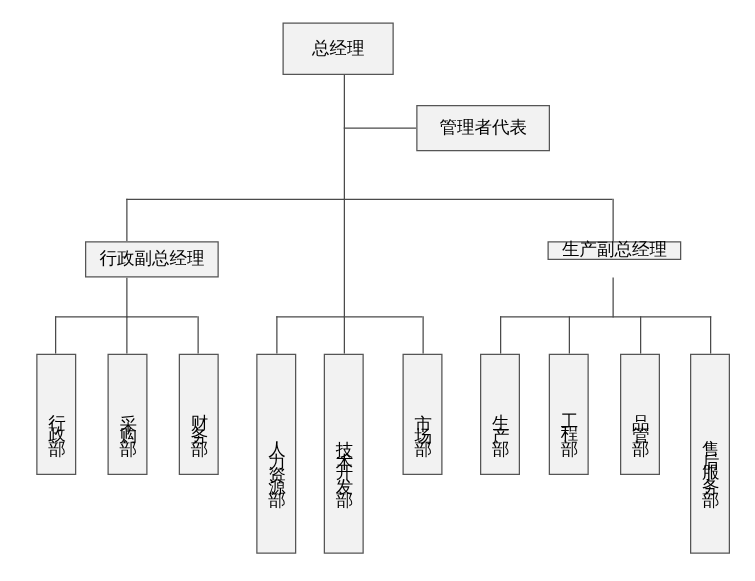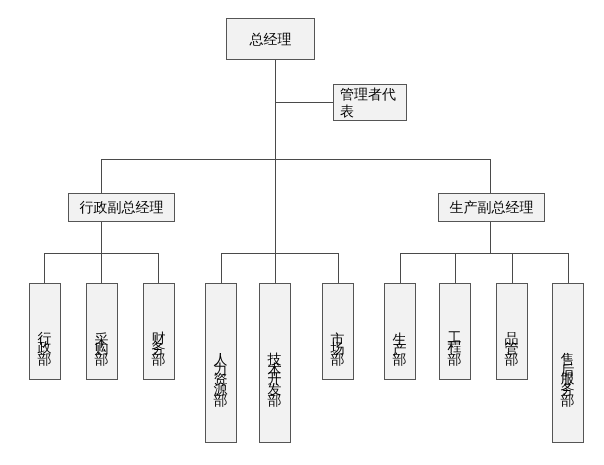--- a/index.html
+++ b/index.html
@@ -85,29 +85,29 @@
   <div class="conn h" style="left:400px; top:253px; width:169px;"></div>
   <div class="conn v" style="left:400px; top:253px; height:30px;"></div>
   <div class="conn v" style="left:455px; top:253px; height:30px;"></div>
   <div class="conn v" style="left:512px; top:253px; height:30px;"></div>
   <div class="conn v" style="left:568px; top:253px; height:30px;"></div>
 
   <div class="node horiz" style="left:226px; top:18px; width:89px; height:42px;">
     <span>总经理</span>
   </div>
 
-  <div class="node horiz" style="left:333px; top:84px; width:74px; height:37px;">
+  <div class="node horiz" style="left:333px; top:84px; width:107px; height:37px;">
     <span>管理者代表</span>
   </div>
 
   <div class="node horiz" style="left:48px; top:193px; width:107px; height:29px;margin-left:20px;">
     <span>行政副总经理</span>
   </div>
 
-  <div class="node horiz" style="left:438px; top:193px; width:107px; height:29px;">
+  <div class="node horiz" style="left:438px; top:193px; width:107px; height:15px;">
     <span>生产副总经理</span>
   </div>
 
   <div class="node vert" style="left:29px; top:283px; width:32px; height:97px;">
     <span>行政部</span>
   </div>
   <div class="node vert" style="left:86px; top:283px; width:32px; height:97px;">
     <span>采购部</span>
   </div>
   <div class="node vert" style="left:143px; top:283px; width:32px; height:97px;">

